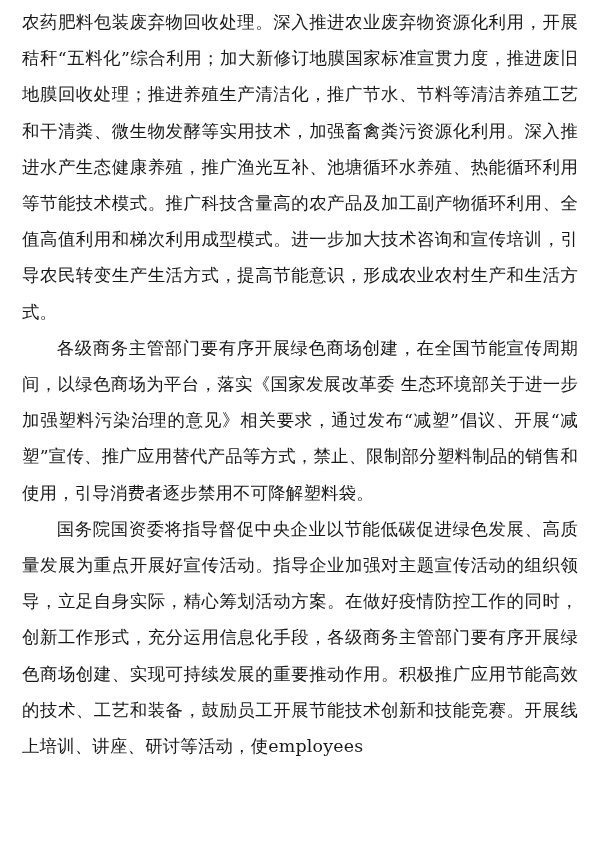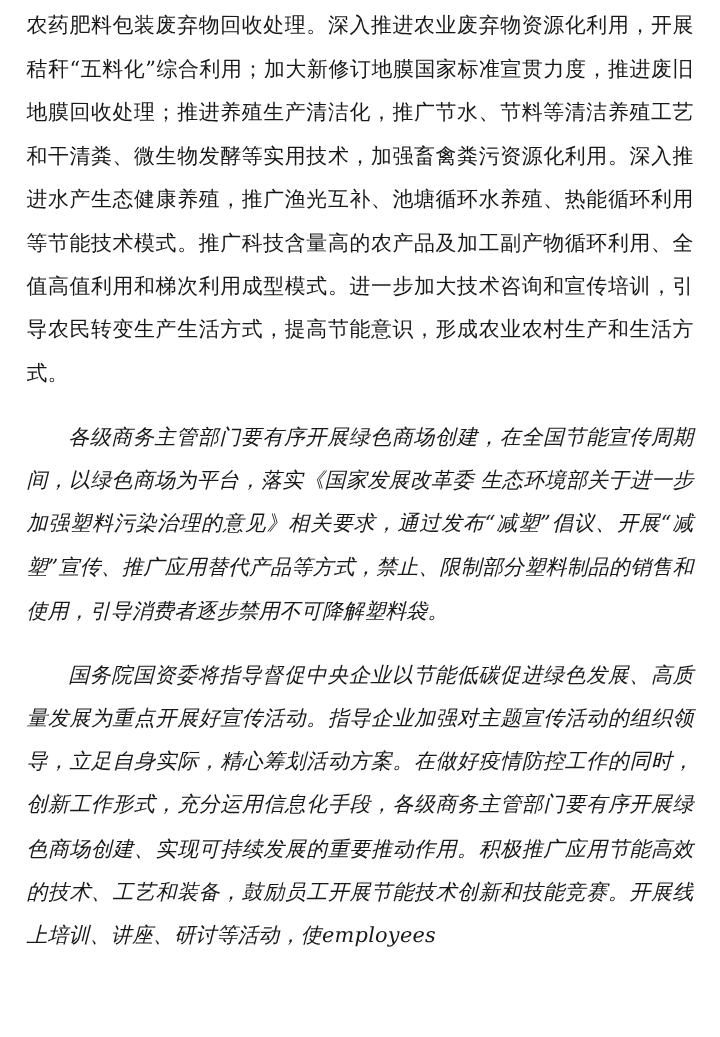--- a/index.html
+++ b/index.html
@@ -25,22 +25,21 @@
     margin: 0 0 0 0;
     font-size: 17.4px;
     line-height: 36.2px;
     text-align: justify;
     text-justify: inter-ideograph;
     letter-spacing: 0.2px;
     color: #181818;
     font-family: "DejaVu Serif", "Liberation Serif", serif;
   }
   .para + .para {
-    margin-top: 17px;
-    font-style: italic;
+    margin-top: 0;
   }
   .indent {
     text-indent: 2em;
   }
   .gap-large {
     margin-top: 34px;
   }
   .gap-small {
     margin-top: 0px;
   }

